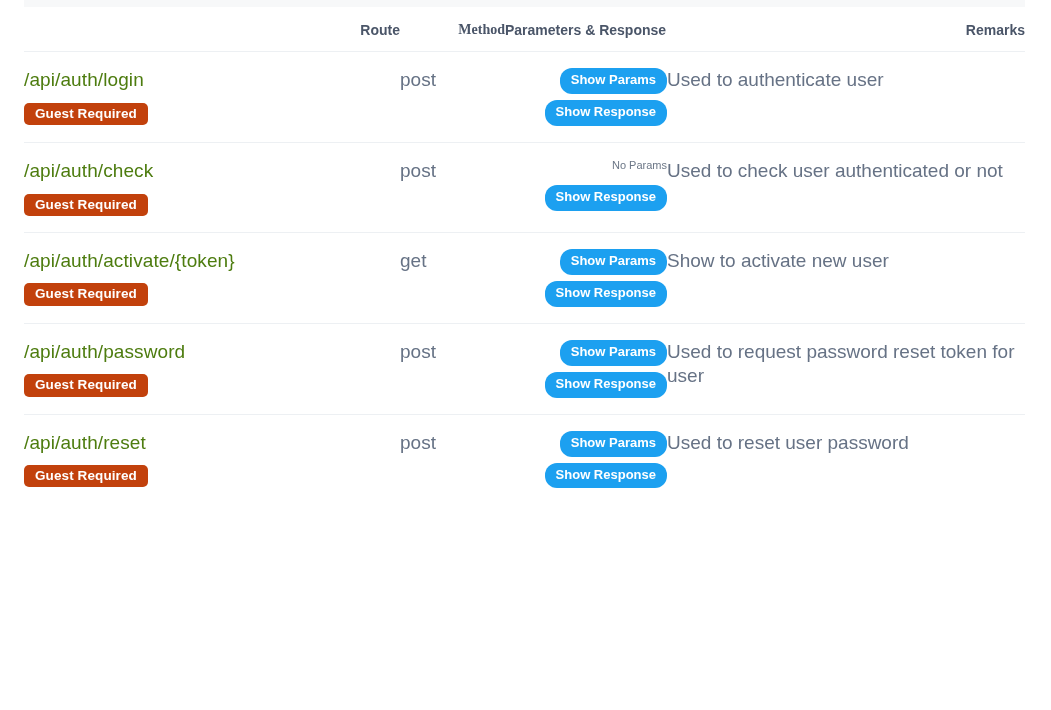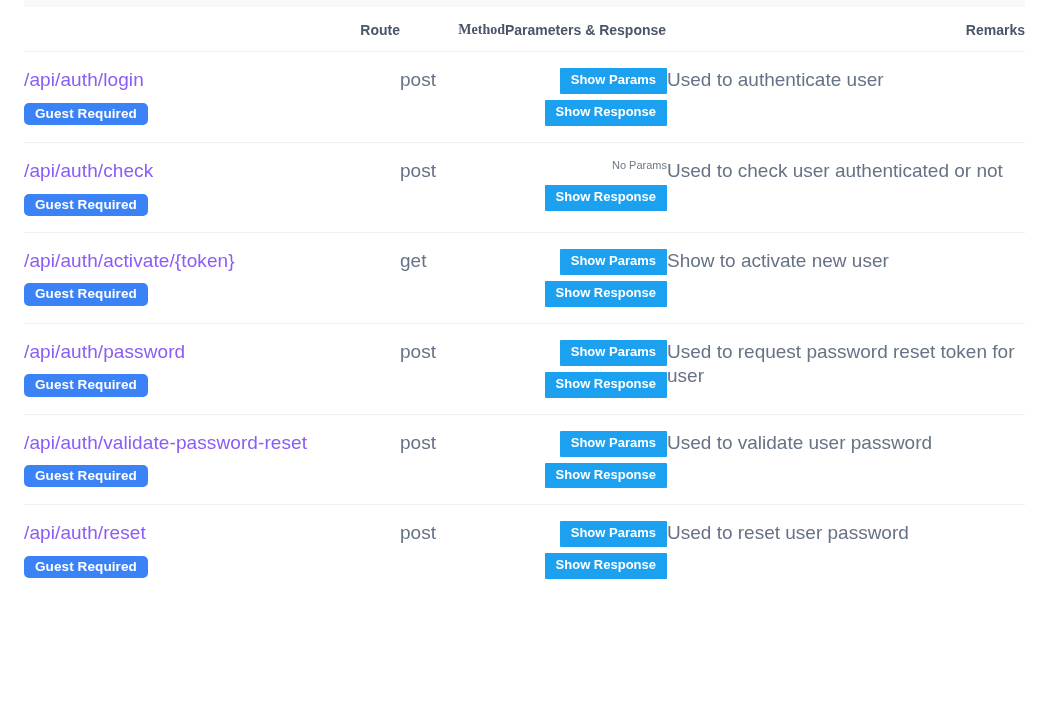--- a/index.html
+++ b/index.html
@@ -105,52 +105,52 @@
     text-align: right;
     padding-right: 20px;
   }
   td.c-remarks-cell {
     padding-right: 12px;
     color: #68748a;
   }
 
   .route-path {
     display: block;
-    color: #8b5cf6;
+    color: #4d7c0f;
     font-size: 19px;
     letter-spacing: 0.1px;
   }
 
   .badge {
     display: inline-block;
     margin-top: 10px;
     padding: 3px 11px 4px 11px;
     border-radius: 5px;
-    background: #3b82f6;
+    background: #c2410c;
     color: #ffffff;
     font-size: 13.5px;
     font-weight: bold;
     line-height: 1.15;
     letter-spacing: 0.1px;
     white-space: nowrap;
   }
 
   .btn-stack {
     display: flex;
     flex-direction: column;
     align-items: flex-end;
     gap: 6px;
   }
 
   .btn {
     display: inline-block;
     background: #1ca0f0;
     color: #ffffff;
     border: none;
-    border-radius: 1px;
+    border-radius: 12px;
     padding: 4px 11px 5px 11px;
     font-size: 13px;
     font-weight: bold;
     font-family: "Liberation Sans", sans-serif;
     line-height: 1.3;
     white-space: nowrap;
     cursor: pointer;
   }
 
   .no-params {
@@ -226,31 +226,20 @@
             <td class="c-method-cell">post</td>
             <td class="c-params-cell">
               <div class="btn-stack">
                 <button class="btn">Show Params</button>
                 <button class="btn">Show Response</button>
               </div>
             </td>
             <td class="c-remarks-cell">Used to request password reset token for user</td>
           </tr>
           <tr>
-            <td class="c-route-cell"><span class="route-path">/api/auth/validate-password-reset</span><span class="badge">Guest Required</span></td>
-            <td class="c-method-cell">post</td>
-            <td class="c-params-cell">
-              <div class="btn-stack">
-                <button class="btn">Show Params</button>
-                <button class="btn">Show Response</button>
-              </div>
-            </td>
-            <td class="c-remarks-cell">Used to validate user password</td>
-          </tr>
-          <tr>
             <td class="c-route-cell"><span class="route-path">/api/auth/reset</span><span class="badge">Guest Required</span></td>
             <td class="c-method-cell">post</td>
             <td class="c-params-cell">
               <div class="btn-stack">
                 <button class="btn">Show Params</button>
                 <button class="btn">Show Response</button>
               </div>
             </td>
             <td class="c-remarks-cell">Used to reset user password</td>
           </tr>

